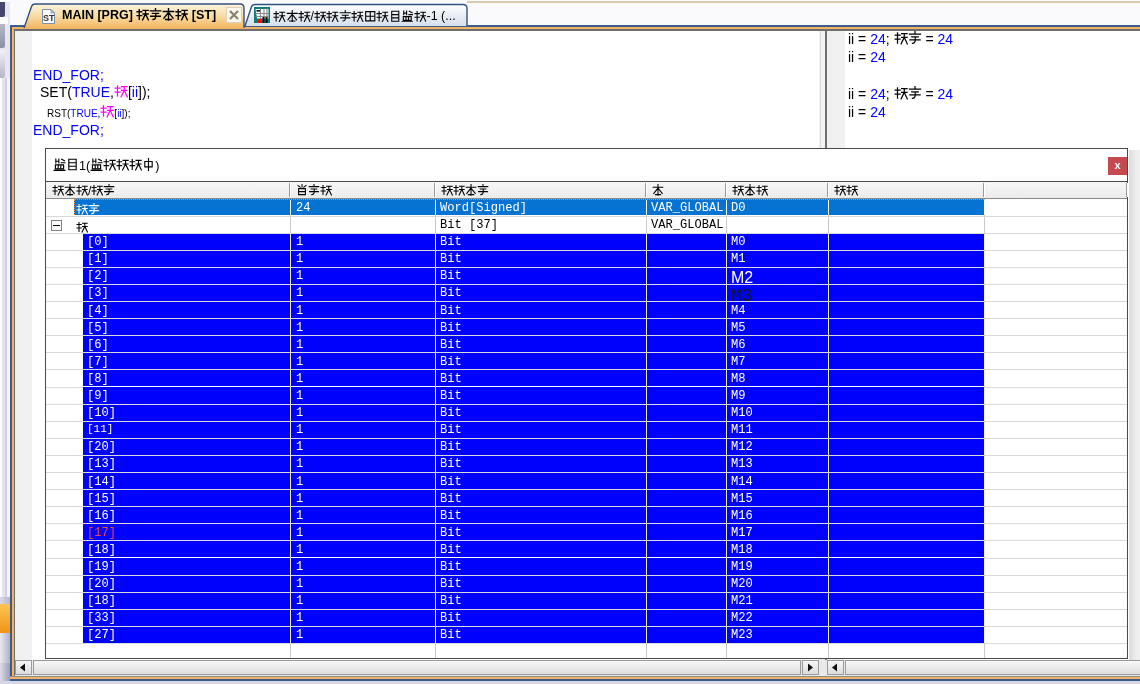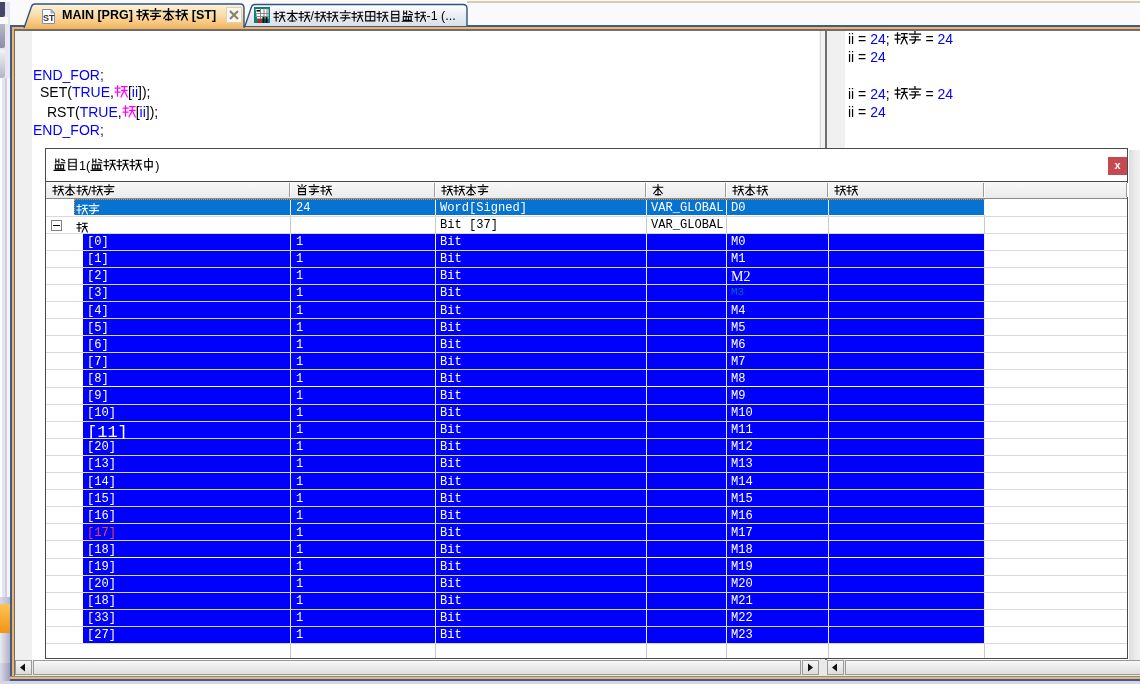--- a/index.html
+++ b/index.html
@@ -100,21 +100,21 @@
 <div class="a" style="left:32px;top:31px;width:787px;height:629px;background:#fff;"></div>
 <div class="a" style="left:819px;top:31px;width:6px;height:646px;background:#f2f2f2;"></div>
 <div class="a" style="left:820px;top:31px;width:1px;height:646px;background:#dadada;"></div>
 <div class="a" style="left:825px;top:31px;width:2px;height:646px;background:#707070;"></div>
 <div class="a" style="left:827px;top:31px;width:18px;height:629px;background:#f0f0f0;"></div>
 <div class="a" style="left:845px;top:31px;width:295px;height:629px;background:#fff;"></div>
 <div class="a" style="left:40px;top:49.0px;height:19px;font-size:14px;white-space:pre;margin-top:35px;">SET(<span style="color:#0000ff">TRUE</span>,<svg width="14" height="14" viewBox="0 0 12 12" style="vertical-align:-1px">
         <path d="M3 1.5V10.5M1 3.5H5.2M1 7H5.2M6.5 2.2H11.2M8.8 2.2V5.5M6.5 5.5H11.2M8.8 5.5L6.1 11M8.8 5.5L11.4 11" stroke="#ff00ff" stroke-width="1.05" fill="none" stroke-linecap="square"></path>
       </svg>[<span style="color:#0000ff">ii</span>]);</div>
 <div class="a" style="left:33px;top:67.3px;height:19px;font-size:14px;white-space:pre;"><span style="color:#0000ff">END_FOR;</span></div>
-<div class="a" style="left:47px;top:104.1px;height:19px;font-size:14px;white-space:pre;">RST(<span style="color:#0000ff">TRUE</span>,<svg width="14" height="14" viewBox="0 0 12 12" style="vertical-align:-1px">
+<div class="a" style="left:47px;top:104.1px;height:19px;font-size:10px;white-space:pre;">RST(<span style="color:#0000ff">TRUE</span>,<svg width="14" height="14" viewBox="0 0 12 12" style="vertical-align:-1px">
         <path d="M3 1.5V10.5M1 3.5H5.2M1 7H5.2M6.5 2.2H11.2M8.8 2.2V5.5M6.5 5.5H11.2M8.8 5.5L6.1 11M8.8 5.5L11.4 11" stroke="#ff00ff" stroke-width="1.05" fill="none" stroke-linecap="square"></path>
       </svg>[<span style="color:#0000ff">ii</span>]);</div>
 <div class="a" style="left:33px;top:122.4px;height:19px;font-size:14px;white-space:pre;"><span style="color:#0000ff">END_FOR;</span></div>
 <div class="a" style="left:848px;top:30.6px;height:19px;font-size:14px;white-space:pre;">ii = <span style="color:#0000ff">24</span>; <svg width="14" height="14" viewBox="0 0 12 12" style="vertical-align:-1px">
         <path d="M3 1.5V10.5M1 3.5H5.2M1 7H5.2M6.5 2.2H11.2M8.8 2.2V5.5M6.5 5.5H11.2M8.8 5.5L6.1 11M8.8 5.5L11.4 11" stroke="#000" stroke-width="1.05" fill="none" stroke-linecap="square"></path>
       </svg><svg width="14" height="14" viewBox="0 0 12 12" style="vertical-align:-1px">
         <path d="M6 0.6V2.2M1.2 2.6H10.8M3.2 5H8.8M6.2 5Q6.4 8 6 9Q5.6 10.6 3.8 10.6M1.6 7.6H10.4" stroke="#000" stroke-width="1.05" fill="none" stroke-linecap="square"></path>
       </svg> = <span style="color:#0000ff">24</span></div>
 <div class="a" style="left:848px;top:49.0px;height:19px;font-size:14px;white-space:pre;">ii = <span style="color:#0000ff">24</span></div>
 <div class="a" style="left:848px;top:85.7px;height:19px;font-size:14px;white-space:pre;">ii = <span style="color:#0000ff">24</span>; <svg width="14" height="14" viewBox="0 0 12 12" style="vertical-align:-1px">
@@ -292,32 +292,32 @@
 <div class="a" style="left:290px;top:250.6px;width:1.4px;height:16.2px;background:#eeeeff;"></div>
 <div class="a" style="left:435px;top:250.6px;width:1.4px;height:16.2px;background:#eeeeff;"></div>
 <div class="a" style="left:646px;top:250.6px;width:1.4px;height:16.2px;background:#eeeeff;"></div>
 <div class="a" style="left:726px;top:250.6px;width:1.4px;height:16.2px;background:#eeeeff;"></div>
 <div class="a" style="left:828px;top:250.6px;width:1.4px;height:16.2px;background:#eeeeff;"></div>
 <div class="a" style="left:984px;top:250.6px;width:1.4px;height:16.2px;background:#eeeeff;"></div>
 <div class="a" style="left:83px;top:267.7px;width:901px;height:16.2px;background:#0000fd;"></div>
 <div class="a" style="left:87px;top:269.3px;font-size:12.1px;font-family:'Liberation Mono',monospace;color:#fff;">[2]</div>
 <div class="a" style="left:296px;top:269.3px;font-size:12.1px;font-family:'Liberation Mono',monospace;color:#fff;">1</div>
 <div class="a" style="left:440px;top:269.3px;font-size:12.1px;font-family:'Liberation Mono',monospace;color:#fff;">Bit</div>
-<div class="a" style="left:731px;top:269.3px;font-size:14px;font-family:Liberation Serif, serif;color:#fff;">M2</div>
+<div class="a" style="left:731px;top:269.3px;font-size:16px;font-family:Liberation Sans, sans-serif;color:#fff;">M2</div>
 <div class="a" style="left:290px;top:267.7px;width:1.4px;height:16.2px;background:#eeeeff;"></div>
 <div class="a" style="left:435px;top:267.7px;width:1.4px;height:16.2px;background:#eeeeff;"></div>
 <div class="a" style="left:646px;top:267.7px;width:1.4px;height:16.2px;background:#eeeeff;"></div>
 <div class="a" style="left:726px;top:267.7px;width:1.4px;height:16.2px;background:#eeeeff;"></div>
 <div class="a" style="left:828px;top:267.7px;width:1.4px;height:16.2px;background:#eeeeff;"></div>
 <div class="a" style="left:984px;top:267.7px;width:1.4px;height:16.2px;background:#eeeeff;"></div>
 <div class="a" style="left:83px;top:284.8px;width:901px;height:16.2px;background:#0000fd;"></div>
 <div class="a" style="left:87px;top:286.4px;font-size:12.1px;font-family:'Liberation Mono',monospace;color:#fff;">[3]</div>
 <div class="a" style="left:296px;top:286.4px;font-size:12.1px;font-family:'Liberation Mono',monospace;color:#fff;">1</div>
 <div class="a" style="left:440px;top:286.4px;font-size:12.1px;font-family:'Liberation Mono',monospace;color:#fff;">Bit</div>
-<div class="a" style="left:731px;top:286.4px;font-size:11px;font-family:'Liberation Mono',monospace;color:#0369a1;">M3</div>
+<div class="a" style="left:731px;top:286.4px;font-size:18px;font-family:'Liberation Mono',monospace;color:#0f172a;">M3</div>
 <div class="a" style="left:290px;top:284.8px;width:1.4px;height:16.2px;background:#eeeeff;"></div>
 <div class="a" style="left:435px;top:284.8px;width:1.4px;height:16.2px;background:#eeeeff;"></div>
 <div class="a" style="left:646px;top:284.8px;width:1.4px;height:16.2px;background:#eeeeff;"></div>
 <div class="a" style="left:726px;top:284.8px;width:1.4px;height:16.2px;background:#eeeeff;"></div>
 <div class="a" style="left:828px;top:284.8px;width:1.4px;height:16.2px;background:#eeeeff;"></div>
 <div class="a" style="left:984px;top:284.8px;width:1.4px;height:16.2px;background:#eeeeff;"></div>
 <div class="a" style="left:83px;top:301.9px;width:901px;height:16.2px;background:#0000fd;"></div>
 <div class="a" style="left:87px;top:303.5px;font-size:12.1px;font-family:'Liberation Mono',monospace;color:#fff;">[4]</div>
 <div class="a" style="left:296px;top:303.5px;font-size:12.1px;font-family:'Liberation Mono',monospace;color:#fff;">1</div>
 <div class="a" style="left:440px;top:303.5px;font-size:12.1px;font-family:'Liberation Mono',monospace;color:#fff;">Bit</div>
@@ -388,21 +388,21 @@
 <div class="a" style="left:296px;top:406.1px;font-size:12.1px;font-family:'Liberation Mono',monospace;color:#fff;">1</div>
 <div class="a" style="left:440px;top:406.1px;font-size:12.1px;font-family:'Liberation Mono',monospace;color:#fff;">Bit</div>
 <div class="a" style="left:731px;top:406.1px;font-size:12.1px;font-family:'Liberation Mono',monospace;color:#fff;">M10</div>
 <div class="a" style="left:290px;top:404.5px;width:1.4px;height:16.2px;background:#eeeeff;"></div>
 <div class="a" style="left:435px;top:404.5px;width:1.4px;height:16.2px;background:#eeeeff;"></div>
 <div class="a" style="left:646px;top:404.5px;width:1.4px;height:16.2px;background:#eeeeff;"></div>
 <div class="a" style="left:726px;top:404.5px;width:1.4px;height:16.2px;background:#eeeeff;"></div>
 <div class="a" style="left:828px;top:404.5px;width:1.4px;height:16.2px;background:#eeeeff;"></div>
 <div class="a" style="left:984px;top:404.5px;width:1.4px;height:16.2px;background:#eeeeff;"></div>
 <div class="a" style="left:83px;top:421.6px;width:901px;height:16.2px;background:#0000fd;"></div>
-<div class="a" style="left:87px;top:423.2px;font-size:17px;font-family:'Liberation Mono',monospace;color:#fff;">[11]</div>
+<div class="a" style="left:87px;top:423.2px;font-size:11px;font-family:'Liberation Mono',monospace;color:#fff;">[11]</div>
 <div class="a" style="left:296px;top:423.2px;font-size:12.1px;font-family:'Liberation Mono',monospace;color:#fff;">1</div>
 <div class="a" style="left:440px;top:423.2px;font-size:12.1px;font-family:'Liberation Mono',monospace;color:#fff;">Bit</div>
 <div class="a" style="left:731px;top:423.2px;font-size:12.1px;font-family:'Liberation Mono',monospace;color:#fff;">M11</div>
 <div class="a" style="left:290px;top:421.6px;width:1.4px;height:16.2px;background:#eeeeff;"></div>
 <div class="a" style="left:435px;top:421.6px;width:1.4px;height:16.2px;background:#eeeeff;"></div>
 <div class="a" style="left:646px;top:421.6px;width:1.4px;height:16.2px;background:#eeeeff;"></div>
 <div class="a" style="left:726px;top:421.6px;width:1.4px;height:16.2px;background:#eeeeff;"></div>
 <div class="a" style="left:828px;top:421.6px;width:1.4px;height:16.2px;background:#eeeeff;"></div>
 <div class="a" style="left:984px;top:421.6px;width:1.4px;height:16.2px;background:#eeeeff;"></div>
 <div class="a" style="left:83px;top:438.7px;width:901px;height:16.2px;background:#0000fd;"></div>

